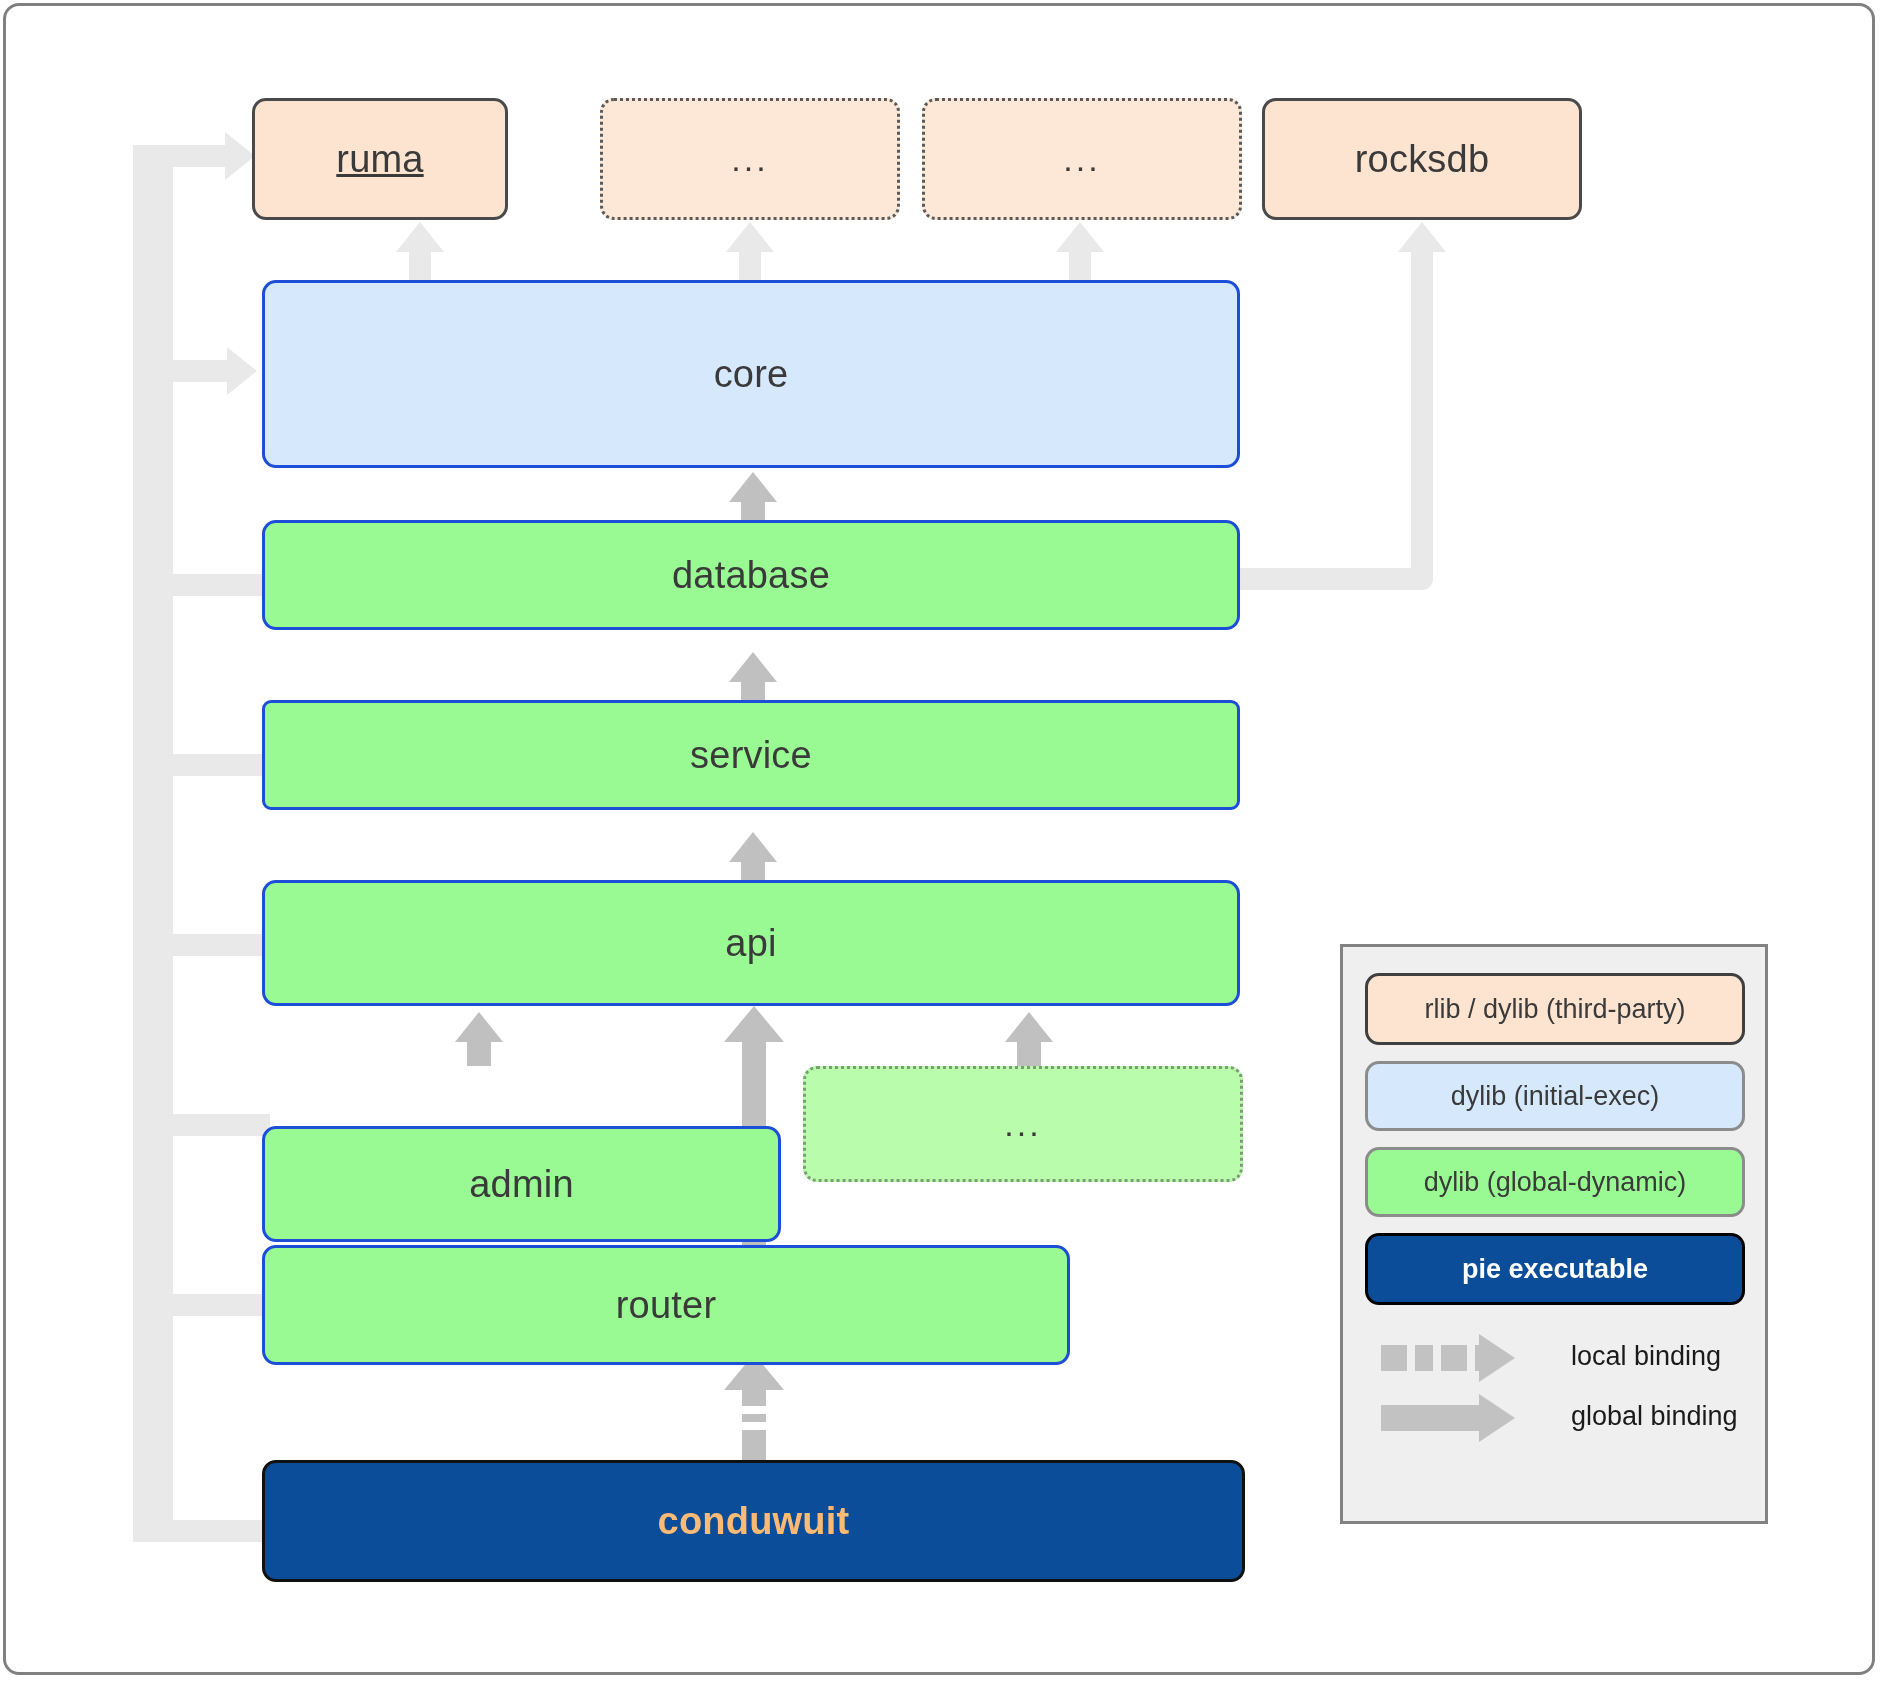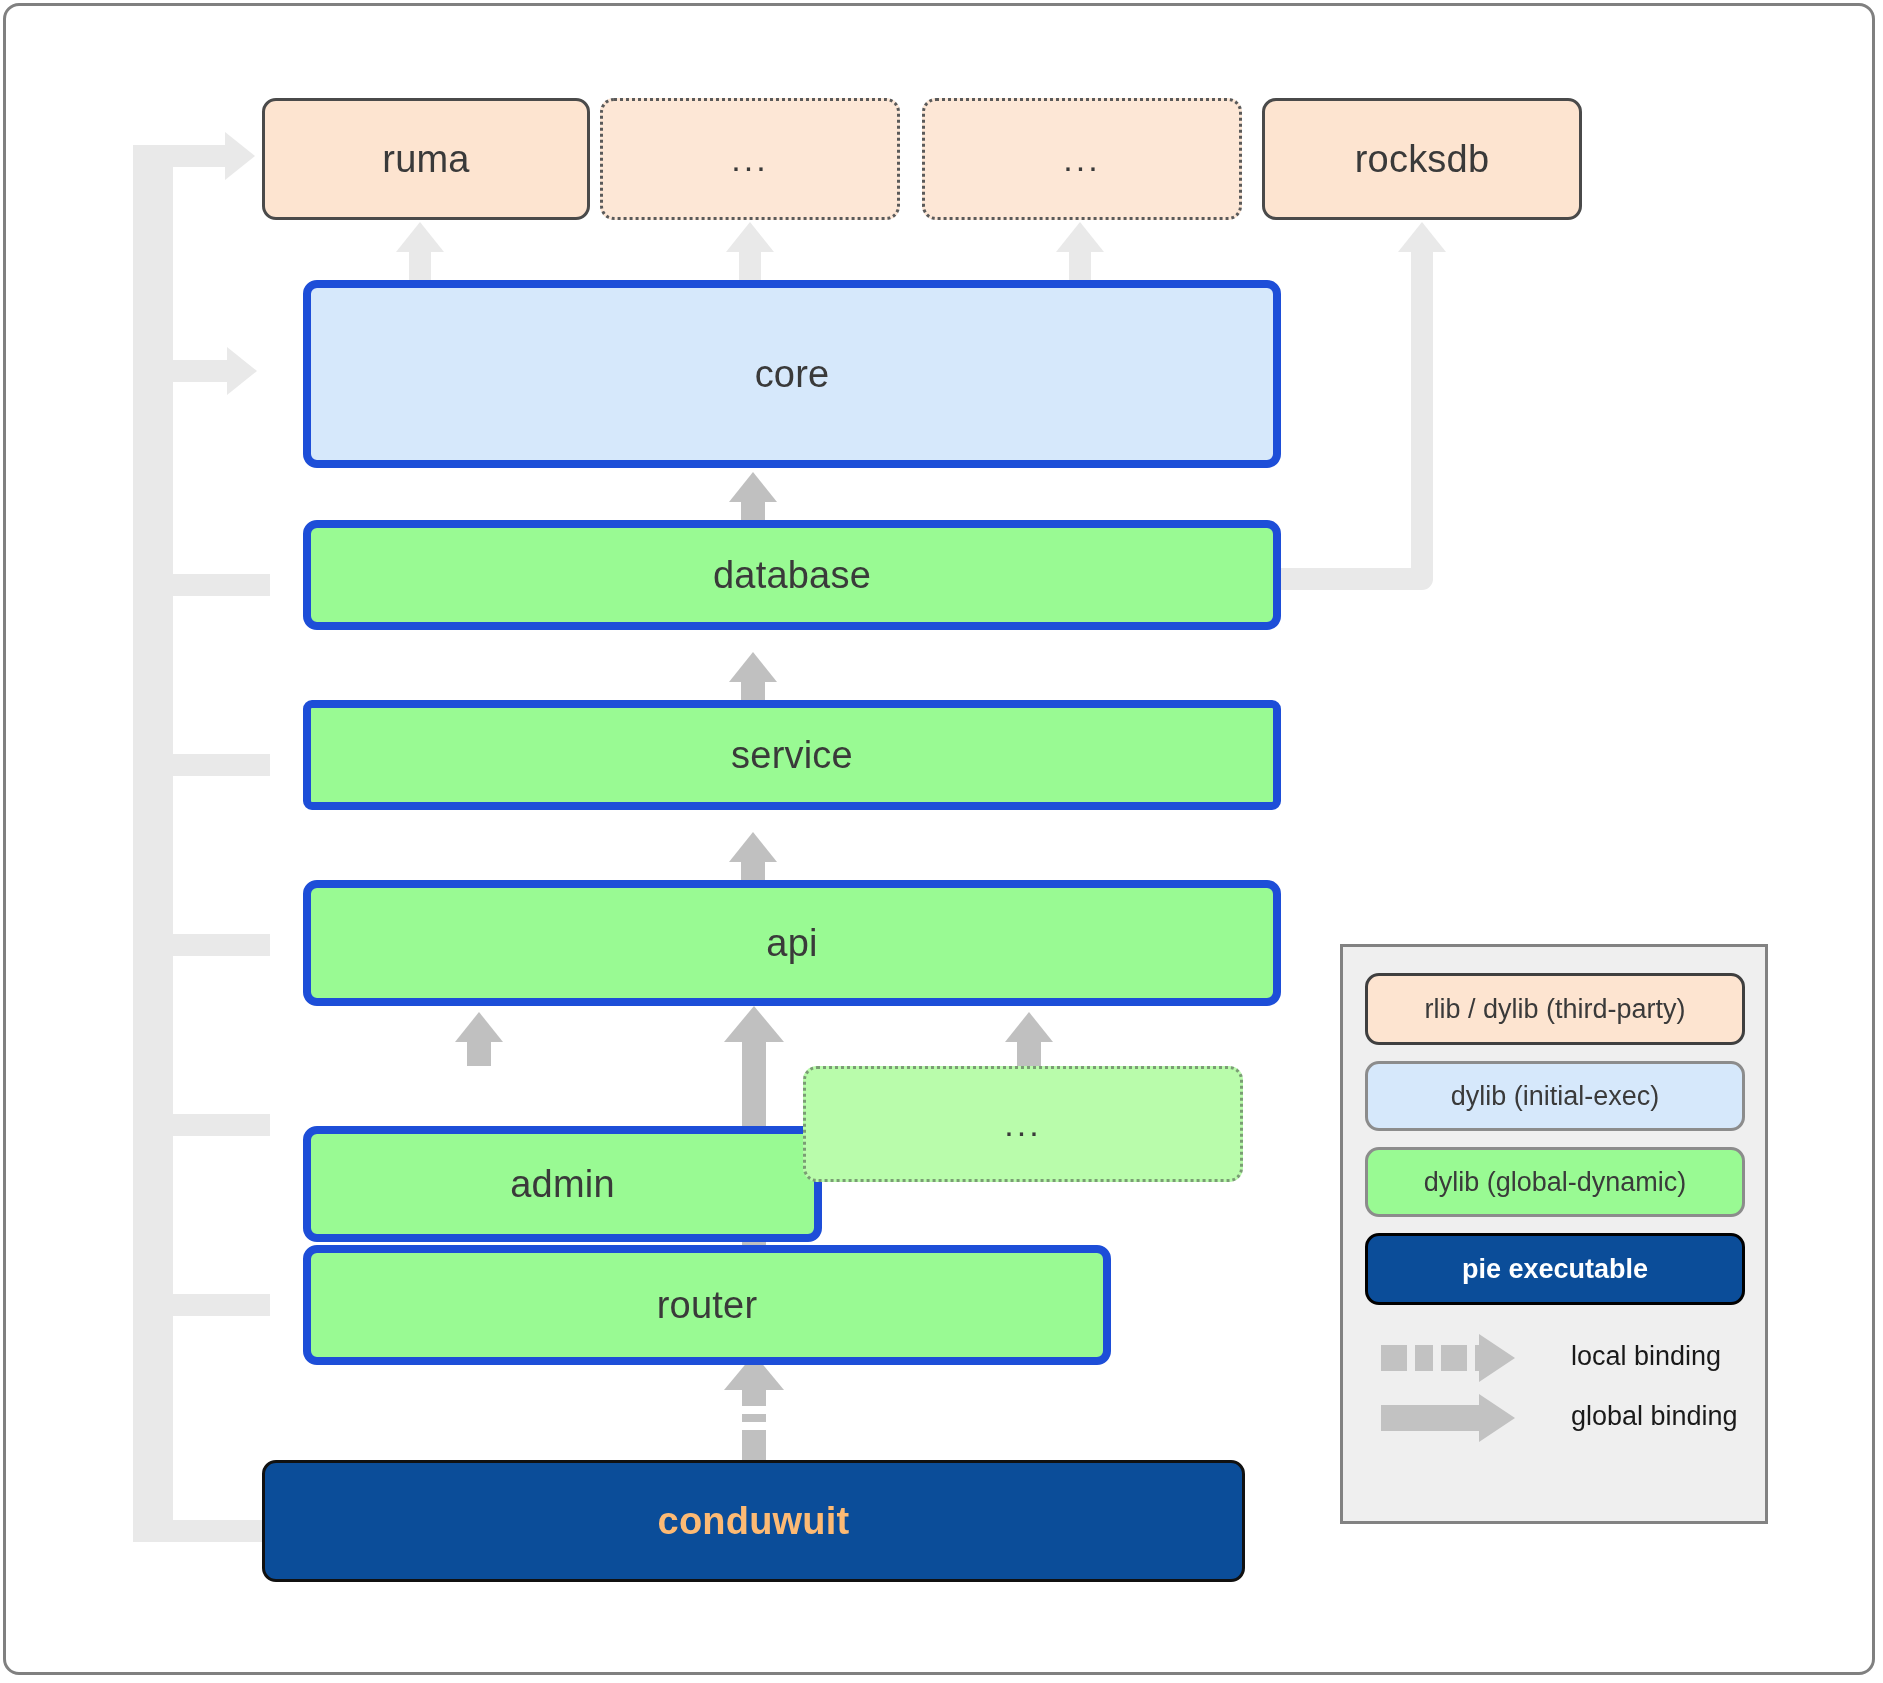--- a/index.html
+++ b/index.html
@@ -3,21 +3,21 @@
 <meta charset="utf-8">
 <style>
   html,body{margin:0;padding:0;background:#fff;}
   body{font-family:"Liberation Sans","DejaVu Sans",sans-serif;}
   #stage{position:relative;width:1883px;height:1683px;background:#ffffff;overflow:hidden;}
   .frame{position:absolute;left:3px;top:3px;width:1872px;height:1672px;border:3px solid #808080;border-radius:16px;box-sizing:border-box;background:#fff;}
 
   .node{position:absolute;box-sizing:border-box;display:flex;align-items:center;justify-content:center;
         border-radius:14px;color:#3a3a3a;font-size:38px;letter-spacing:.2px;}
   .node.solid{border:3px solid #4a4a4a;}
-  .node.grayb{border:8px solid #1d4ed8;margin-left:41px;}
+  .node.grayb{border:3px solid #1d4ed8;}
   .node.dotted{border:3px dotted #5a5a5a;}
   .node.dotted-green{border:3px dotted #7a9d74;}
   .ellipsis{font-size:34px;letter-spacing:3px;color:#3a3a3a;}
 
   .orange{background:#fde4d0;}
   .orange-l{background:#fde7d6;}
   .blue{background:#d6e8fb;}
   .green{background:#99fa93;}
   .green-l{background:#b9fcab;}
   .navy{background:#0b4d99;color:#fdba74;font-weight:bold;}
@@ -99,21 +99,21 @@
   <div class="ahead up dark" style="left:1005px;top:1012px;"></div>
 
   <div class="seg dark" style="left:742px;top:1040px;width:24px;height:205px;"></div>
   <div class="ahead up big" style="left:724px;top:1006px;"></div>
 
   <div class="seg dark" style="left:742px;top:1430px;width:24px;height:30px;"></div>
   <div class="seg dark" style="left:742px;top:1414px;width:24px;height:8px;"></div>
   <div class="seg dark" style="left:742px;top:1390px;width:24px;height:16px;"></div>
   <div class="ahead up big" style="left:724px;top:1354px;"></div>
 
-  <div class="node solid orange" style="left:262px;top:98px;width:328px;height:122px;">
+  <div class="node solid orange" style="left:252px;top:98px;width:256px;height:122px;text-decoration:underline;">
     <span>ruma</span>
   </div>
 
   <div class="node dotted orange-l" style="left:600px;top:98px;width:300px;height:122px;">
     <span class="ellipsis">...</span>
   </div>
 
   <div class="node dotted orange-l" style="left:922px;top:98px;width:320px;height:122px;">
     <span class="ellipsis">...</span>
   </div>

